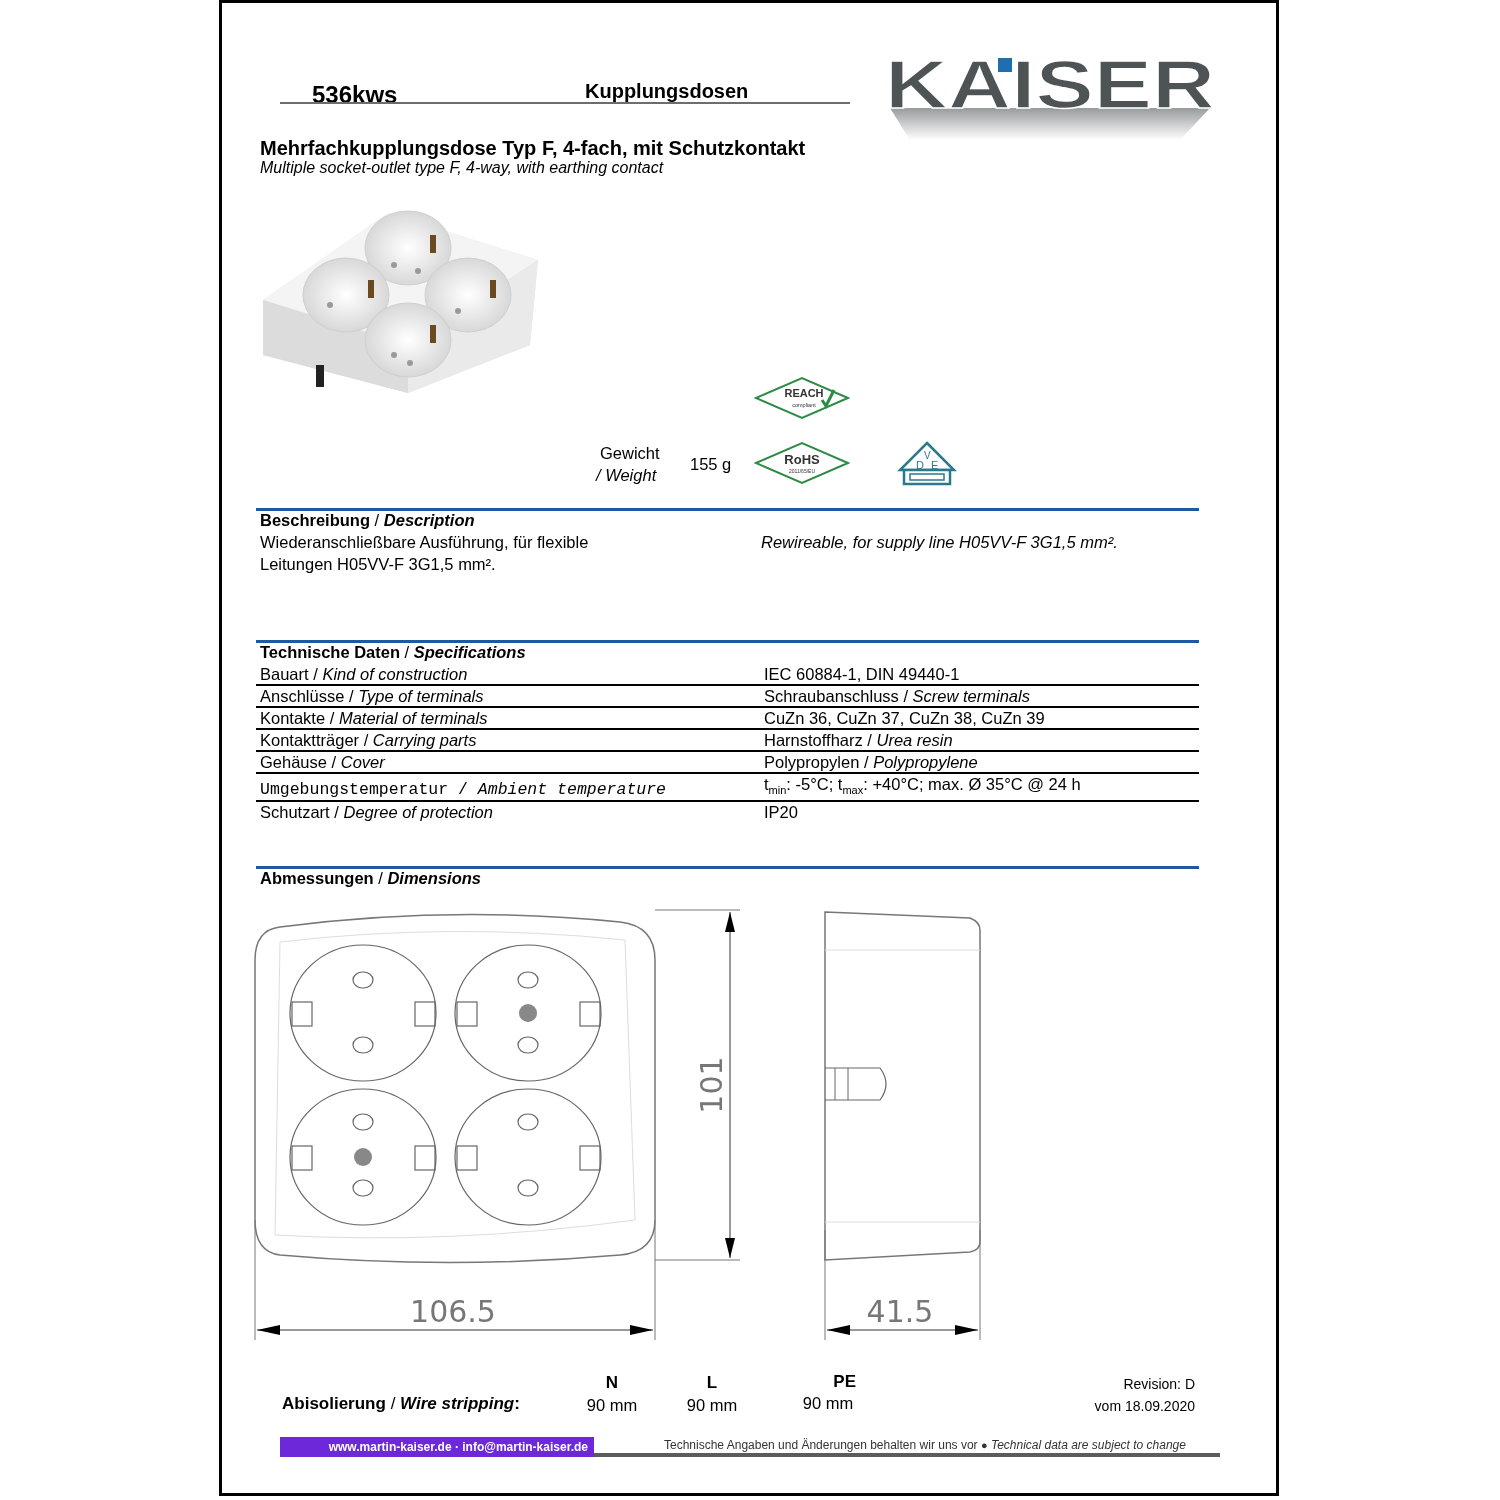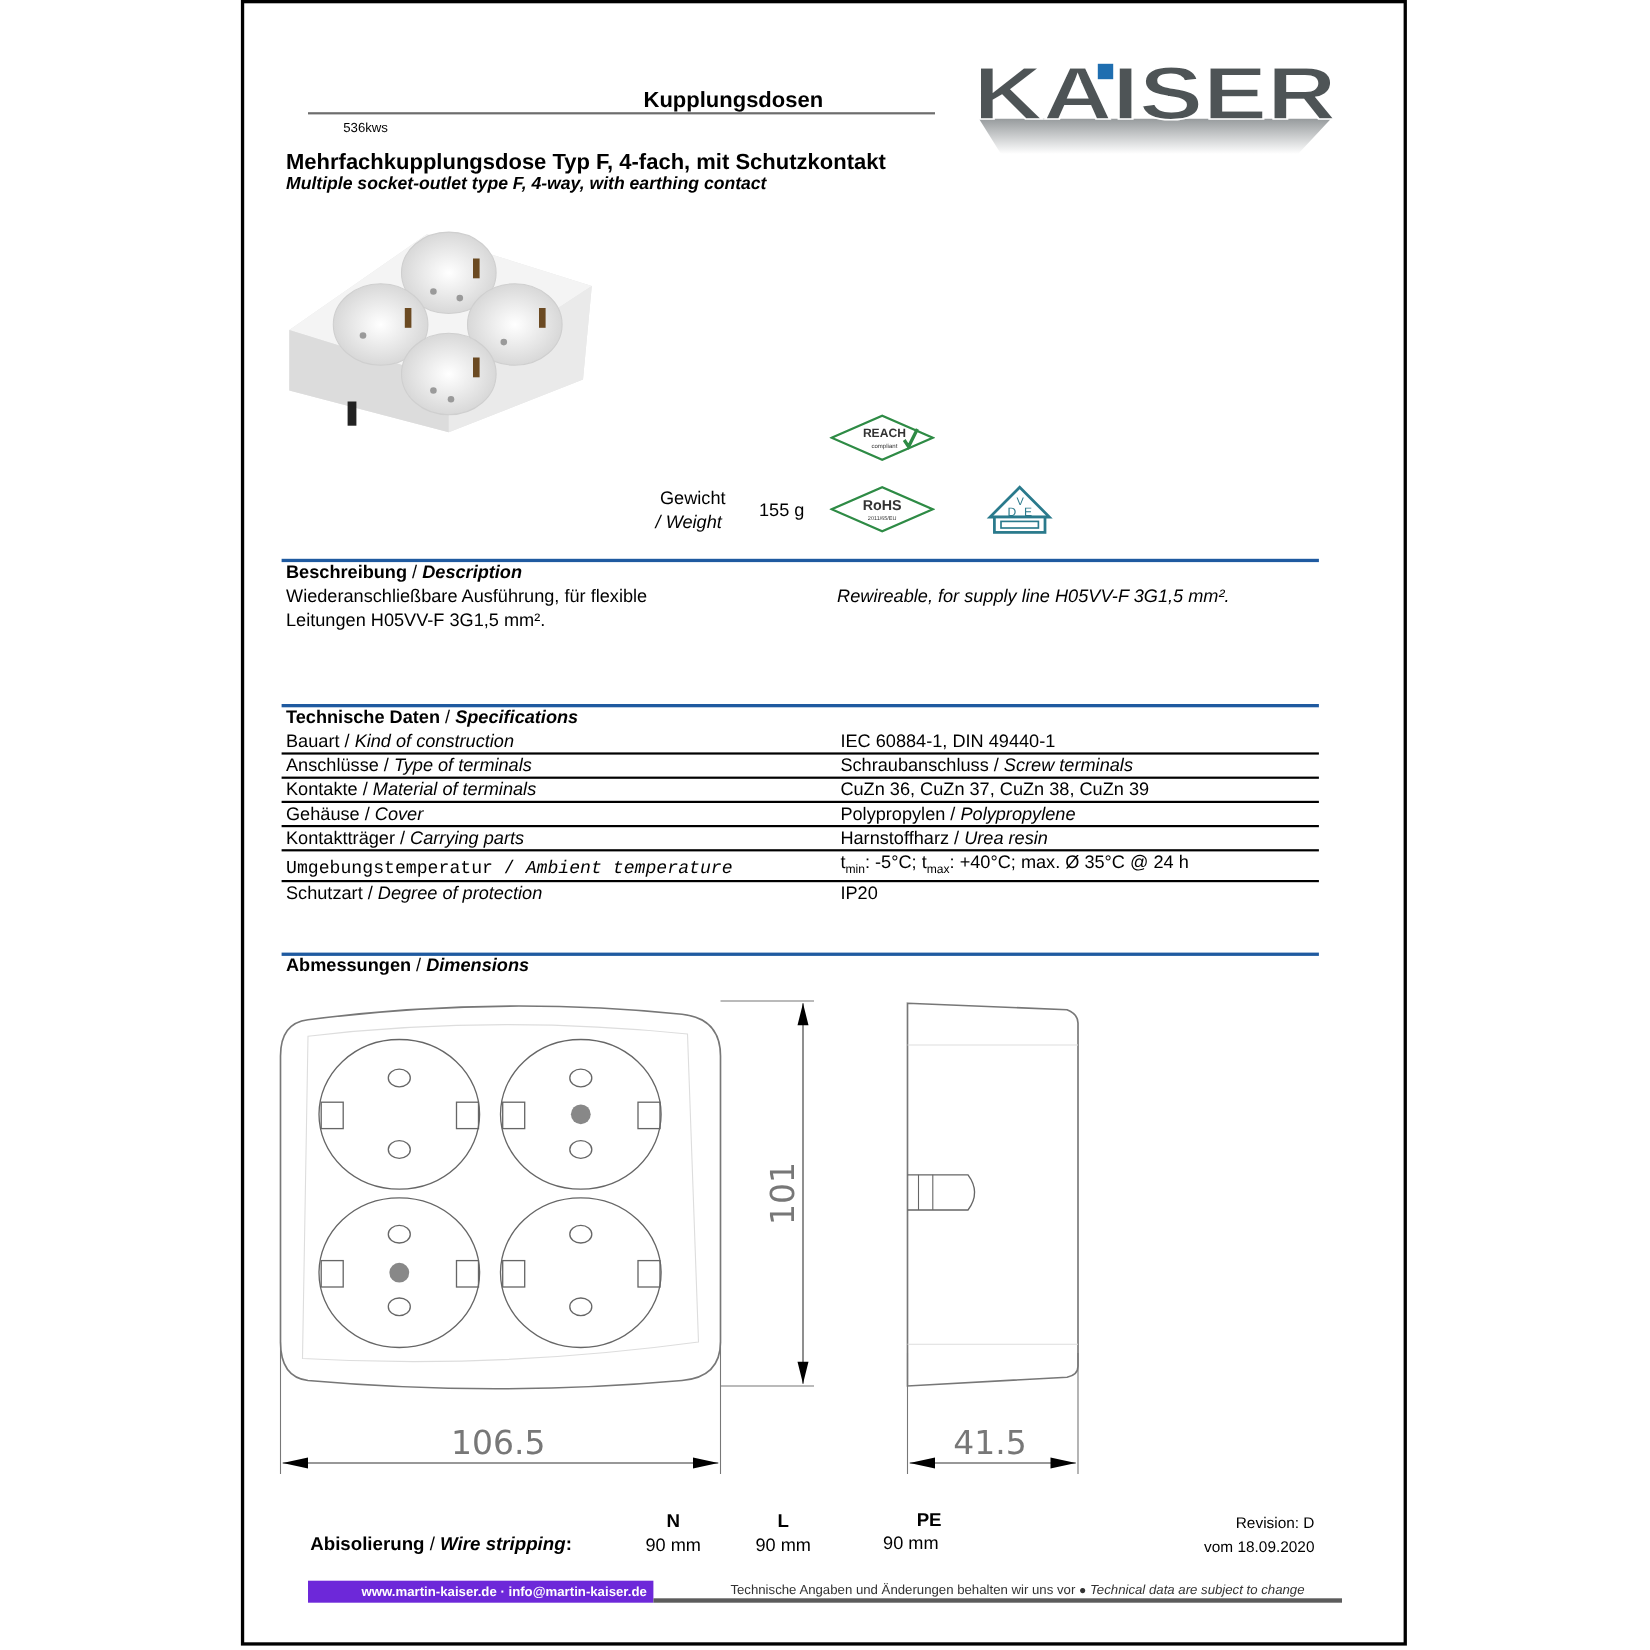--- a/index.html
+++ b/index.html
@@ -1,23 +1,23 @@
 <!DOCTYPE html>
 <html><head>
   <meta charset="utf-8">
   <style>
     html, body { margin: 0; padding: 0; background: #ffffff; }
     body { width: 1500px; height: 1500px; position: relative; font-family: "Liberation Sans", sans-serif; color: #000; overflow: hidden; }
     .page { position: absolute; left: 219px; top: 0px; width: 1060px; height: 1496px; border: 3px solid #000; box-sizing: border-box; background: #fff; }
     .abs { position: absolute; }
     .header-line { position: absolute; left: 280px; top: 102px; width: 570px; height: 2px; background: #6d6d6d; }
-    .code { left: 312px; top: 81px; font-size: 12px; font-weight: normal; margin-top: 28px; }
+    .code { left: 312px; top: 81px; font-size: 24px; font-weight: bold; }
     .cat { left: 585px; top: 80px; font-size: 20px; font-weight: bold; }
     .title-de { left: 260px; top: 137px; font-size: 20px; font-weight: bold; }
-    .title-en { left: 260px; top: 159px; font-size: 16px; font-weight: bold; font-style: italic; }
+    .title-en { left: 260px; top: 159px; font-size: 16px; font-weight: normal; font-style: italic; }
     .blue-rule { position: absolute; left: 256px; width: 943px; height: 3px; background: #1f5aa0; }
     .sec-head { font-size: 16.5px; font-weight: bold; }
     .sec-head i { font-style: italic; }
     .txt { font-size: 16.5px; }
     .spec-table { position: absolute; left: 256px; top: 664px; width: 943px; border-collapse: collapse; }
     .spec-table td { font-size: 16.5px; padding: 0 4px; height: 20px; line-height: 20px; border-bottom: 2px solid #000; vertical-align: bottom; }
     .spec-table td.lbl { width: 496px; }
     .spec-table tr:last-child td { border-bottom: none; }
     .spec-table sub { font-size: 11px; }
     .footer-bar { position: absolute; left: 280px; top: 1437px; width: 314px; height: 20px; background: #6d28d9; color: #fff; font-size: 12px; font-weight: bold; line-height: 20px; text-align: right; padding-right: 6px; box-sizing: border-box; }
@@ -124,26 +124,26 @@
   </tr>
   <tr>
     <td class="lbl"><span>Anschlüsse</span> / <i>Type of terminals</i></td>
     <td><span>Schraubanschluss</span> / <i>Screw terminals</i></td>
   </tr>
   <tr>
     <td class="lbl"><span>Kontakte</span> / <i>Material of terminals</i></td>
     <td>CuZn 36, CuZn 37, CuZn 38, CuZn 39</td>
   </tr>
   <tr>
+    <td class="lbl"><span>Kontaktträger</span> / <i>Carrying parts</i></td>
+    <td><span>Harnstoffharz</span> / <i>Urea resin</i></td>
+  </tr>
+  <tr>
     <td class="lbl"><span>Gehäuse</span> / <i>Cover</i></td>
     <td><span>Polypropylen</span> / <i>Polypropylene</i></td>
-  </tr>
-  <tr>
-    <td class="lbl"><span>Kontaktträger</span> / <i>Carrying parts</i></td>
-    <td><span>Harnstoffharz</span> / <i>Urea resin</i></td>
   </tr>
   <tr>
     <td class="lbl" style="height:26px;font-family:Liberation Mono, monospace;"><span>Umgebungstemperatur</span> / <i>Ambient temperature</i></td>
     <td><span>t</span><sub>min</sub><span>: -5°C; </span><span>t</span><sub>max</sub><span>: +40°C; max. Ø 35°C @ 24 h</span></td>
   </tr>
   <tr>
     <td class="lbl"><span>Schutzart</span> / <i>Degree of protection</i></td>
     <td>IP20</td>
   </tr>
 </tbody>

